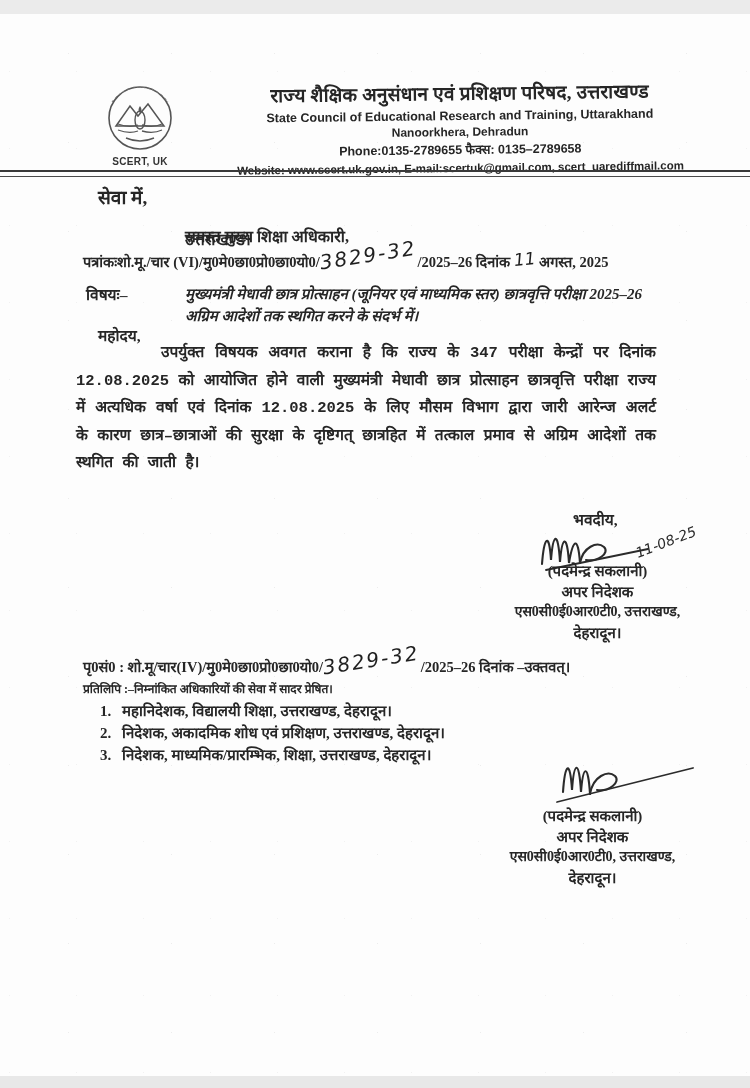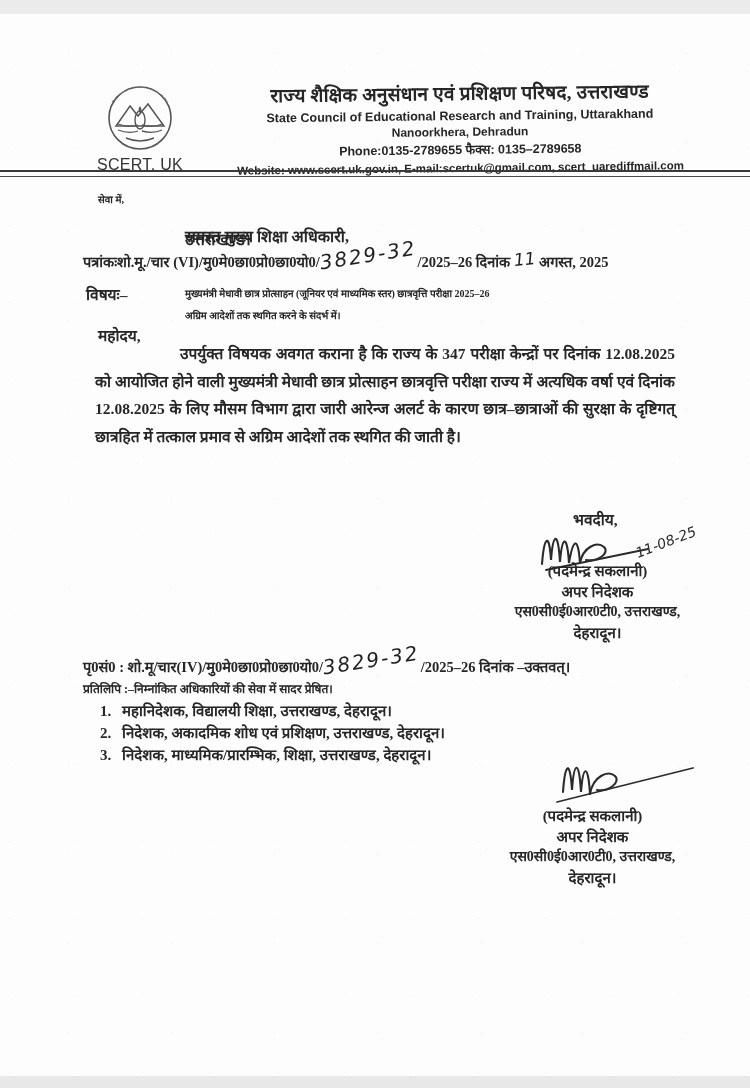--- a/index.html
+++ b/index.html
@@ -24,49 +24,49 @@
   .org-hi{font-size:19px;font-weight:700;letter-spacing:0.2px;}
   .org-en{font-size:12.5px;font-weight:700;margin-top:3px;font-family:"Liberation Sans","DejaVu Sans",sans-serif;}
   .org-addr{font-size:12px;font-weight:700;margin-top:2px;font-family:"Liberation Sans","DejaVu Sans",sans-serif;}
   .org-phone{font-size:12.5px;font-weight:700;margin-top:2px;font-family:"Liberation Sans","DejaVu Sans",sans-serif;}
   .org-web{font-size:11.5px;font-weight:700;margin-top:4px;white-space:nowrap;font-family:"Liberation Sans","DejaVu Sans",sans-serif;}
   .rule{position:absolute;left:0;top:170px;width:750px;height:4px;border-top:2.5px solid #3a3a3a;border-bottom:1.5px solid #4a4a4a;}
 
   
   .hi{font-weight:600;}
   .abs{position:absolute;}
-  .seva{left:98px;top:192px;font-size:10px;}
+  .seva{left:98px;top:184px;font-size:19px;}
   .addr1{left:185px;top:206px;font-size:16px;margin-top:19px;}
   .addr2{left:185px;top:228px;font-size:16px;}
   .refline{left:83px;top:248px;font-size:14.5px;white-space:nowrap;}
   .hand{display:inline-block;font-family:"DejaVu Sans",sans-serif;font-style:italic;font-weight:500;
         font-size:20px;transform:rotate(-9deg) translateY(-5px);letter-spacing:2px;color:#1f1f1f;}
   .hand.small{font-size:17px;transform:rotate(-6deg) translateY(-2px);letter-spacing:0;}
   .subject-label{left:86px;top:283px;font-size:15.5px;}
-  .subject{left:185px;top:283px;width:485px;font-size:10px;font-weight:700;line-height:22px;}
+  .subject{left:185px;top:283px;width:485px;font-size:15px;font-weight:700;line-height:22px;font-style:italic;}
   .mahoday{left:98px;top:324px;font-size:15.5px;}
-  .bodypara{left:95px;top:340px;width:580px;font-size:15.5px;line-height:27.5px;text-align:justify;text-indent:85px;}
+  .bodypara{left:76px;top:340px;width:580px;font-size:15.5px;line-height:27.5px;text-align:justify;text-indent:85px;font-family:Liberation Mono, monospace;}
   .closing{left:170px;top:452px;font-size:15.5px;}
 
   .bhavdiya{left:573px;top:508px;font-size:15.5px;}
   .sig-svg1{left:520px;top:520px;}
   .sigblock1{left:470px;top:561px;width:255px;text-align:center;font-size:15px;line-height:20.5px;}
   .sigblock1 .org-line{font-size:14px;}
 
   .endref{left:83px;top:653px;font-size:14.5px;white-space:nowrap;}
   .pratilipi{left:83px;top:680px;font-size:12px;}
   .recipients{left:100px;top:700px;font-size:15px;line-height:22px;}
   .recip-row{display:flex;}
   .recip-num{width:22px;}
 
   .sig-svg2{left:545px;top:750px;}
   .sigblock2{left:465px;top:806px;width:255px;text-align:center;font-size:15px;line-height:20.5px;}
   .sigblock2 .org-line{font-size:14px;}
 
-  .logo-label{font-size:16px;font-weight:400;font-family:"Liberation Sans","DejaVu Sans",sans-serif;
+  .logo-label{font-size:10px;font-weight:700;font-family:"Liberation Sans","DejaVu Sans",sans-serif;
               color:#333;margin-top:-2px;letter-spacing:0.3px;}
   svg{display:block;}
 </style>
 </head>
 <body>
 
 <div class="page">
   <div class="strip top"></div>
   <div class="strip bottom"></div>
 

